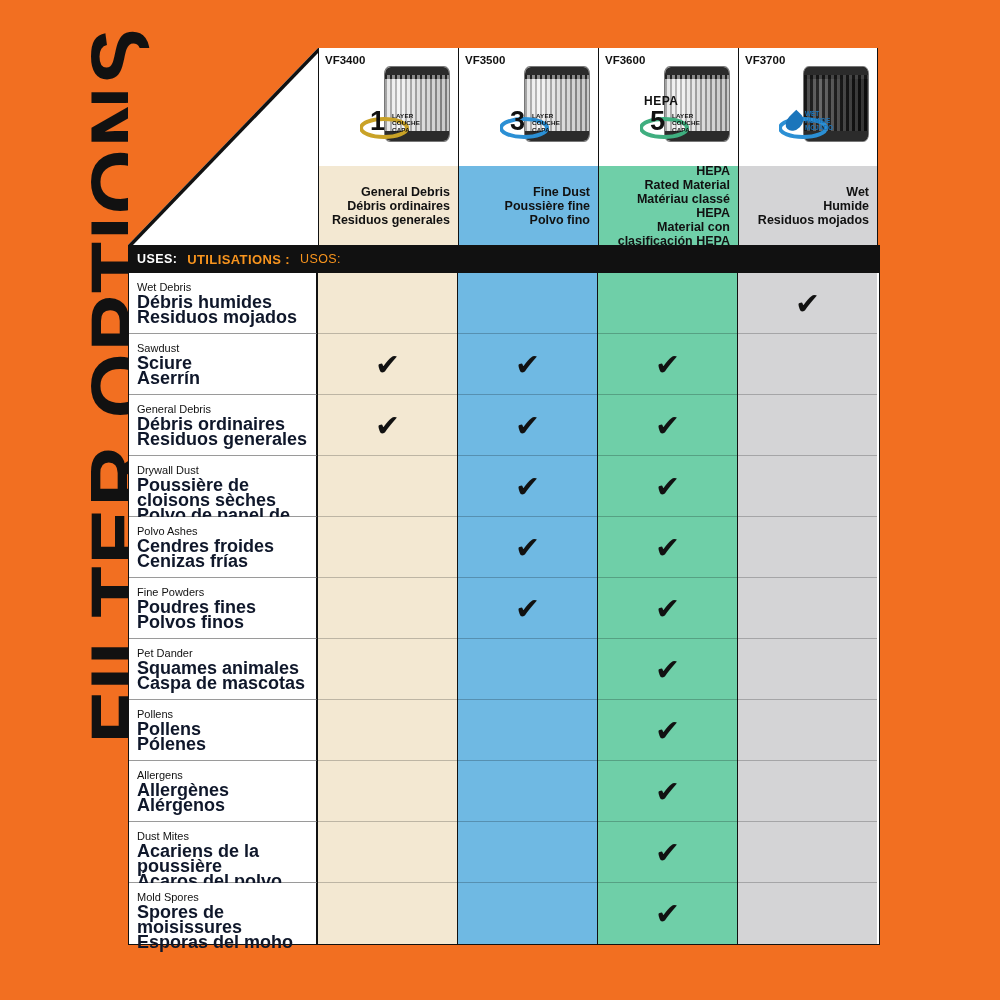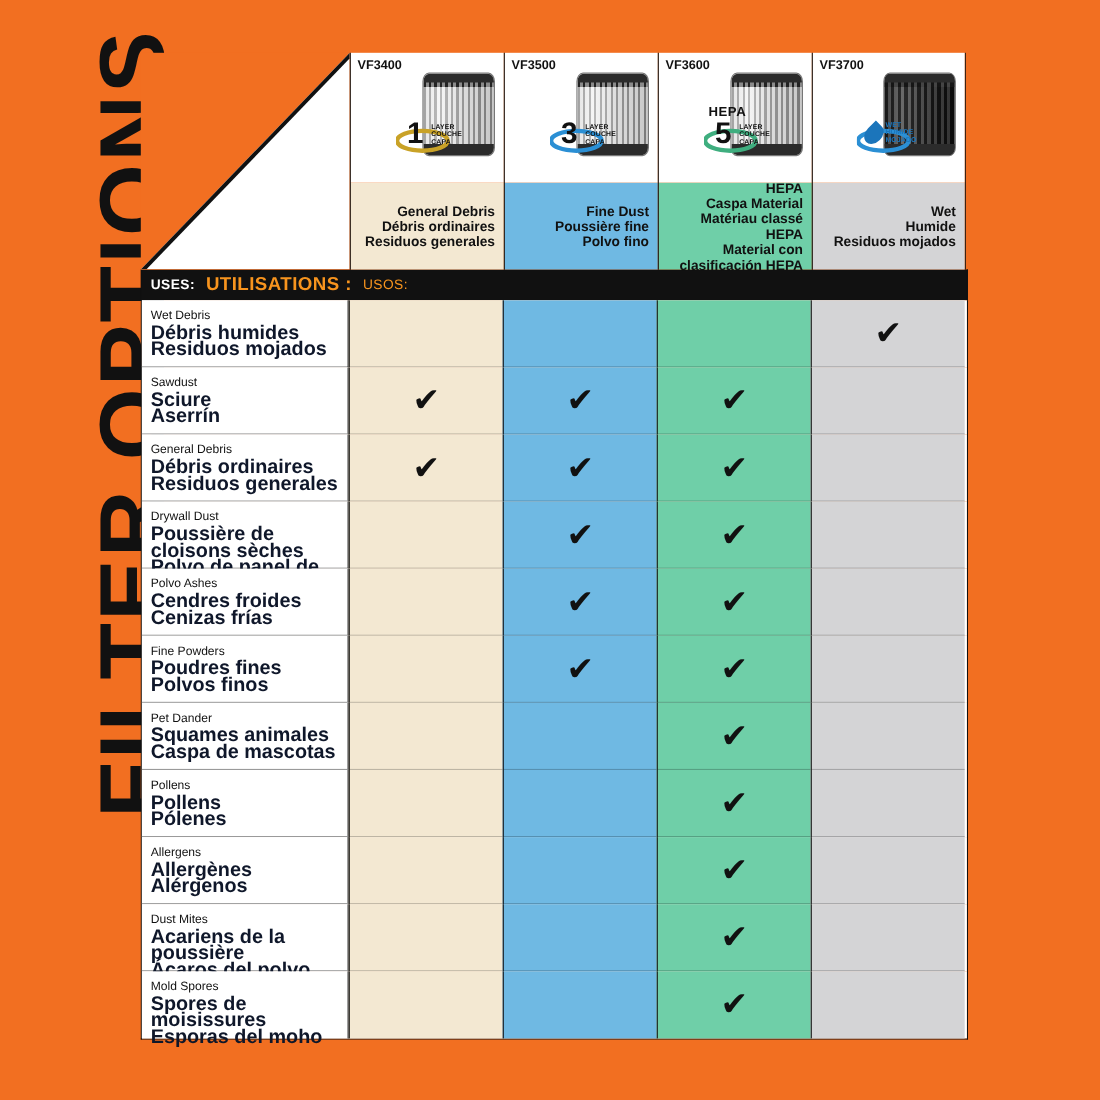--- a/index.html
+++ b/index.html
@@ -238,21 +238,21 @@
     background: #111;
     color: #fff;
     display: flex;
     align-items: center;
     box-sizing: border-box;
     padding-left: 8px;
     border-left: 1px solid #111;
     border-right: 1px solid #111;
   }
   .usesbar .u-en { font-size: 12.5px; font-weight: bold; color: #ffffff; letter-spacing: .4px;}
-  .usesbar .u-fr { font-size: 17px; font-weight: bold; color: #f7941e; letter-spacing: .4px; margin-left: 10px;}
+  .usesbar .u-fr { font-size: 13px; font-weight: bold; color: #f7941e; letter-spacing: .4px; margin-left: 10px;}
   .usesbar .u-es { font-size: 12.5px; font-weight: normal; color: #f7941e; letter-spacing: .4px; margin-left: 10px;}
 
   
   .grid {
     width: 752px;
     border-left: 1px solid #111;
     border-right: 1px solid #111;
     border-bottom: 1px solid #111;
     box-sizing: border-box;
   }
@@ -392,21 +392,21 @@
                 <ellipse cx="24" cy="22" rx="23" ry="9" fill="none" stroke="#3fae7f" stroke-width="4"></ellipse>
               </svg>
               <div class="hepa-word">HEPA</div>
               <div class="badge-num">5</div>
               <div class="layerwords">LAYER<br>COUCHE<br>CAPA</div>
             </div>
           </div>
         </div>
         <div class="botband">
           <div class="l1">HEPA</div>
-          <div class="l1">Caspa Material</div>
+          <div class="l1">Rated Material</div>
           <div class="l2">Matériau classé HEPA</div>
           <div class="l3">Material con clasificación HEPA</div>
         </div>
       </div>
 
       <div class="colhead c4">
         <div class="topband">
           <div class="model">VF3700</div>
           <div class="filterpic">
             <div class="can black">

